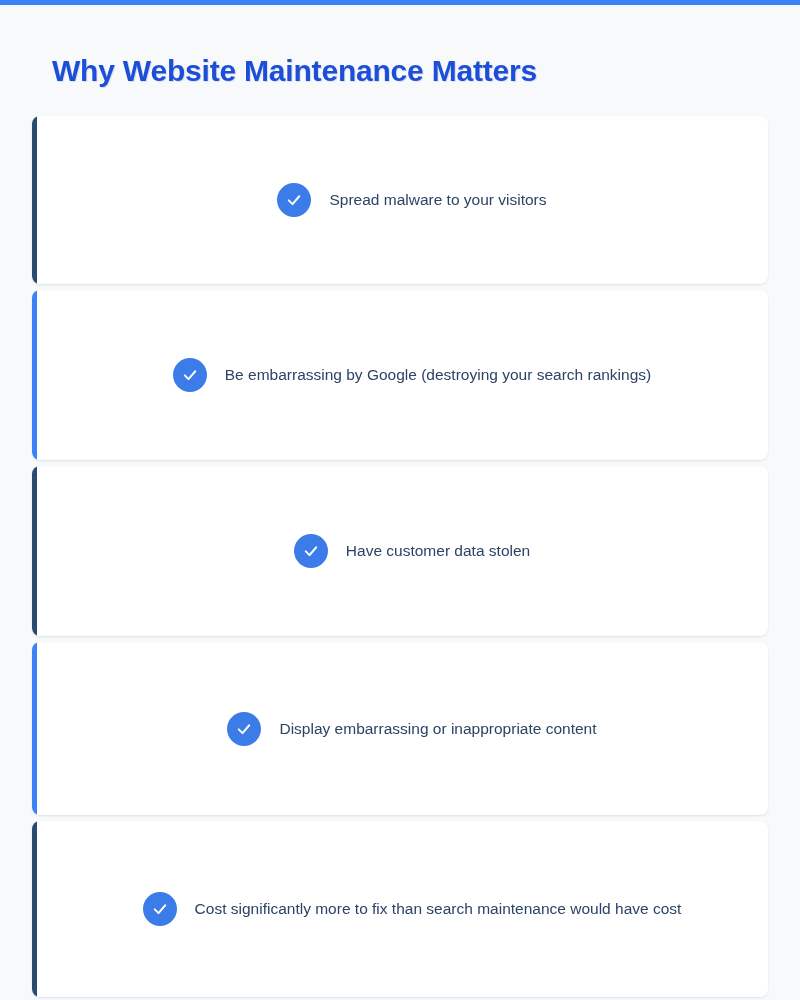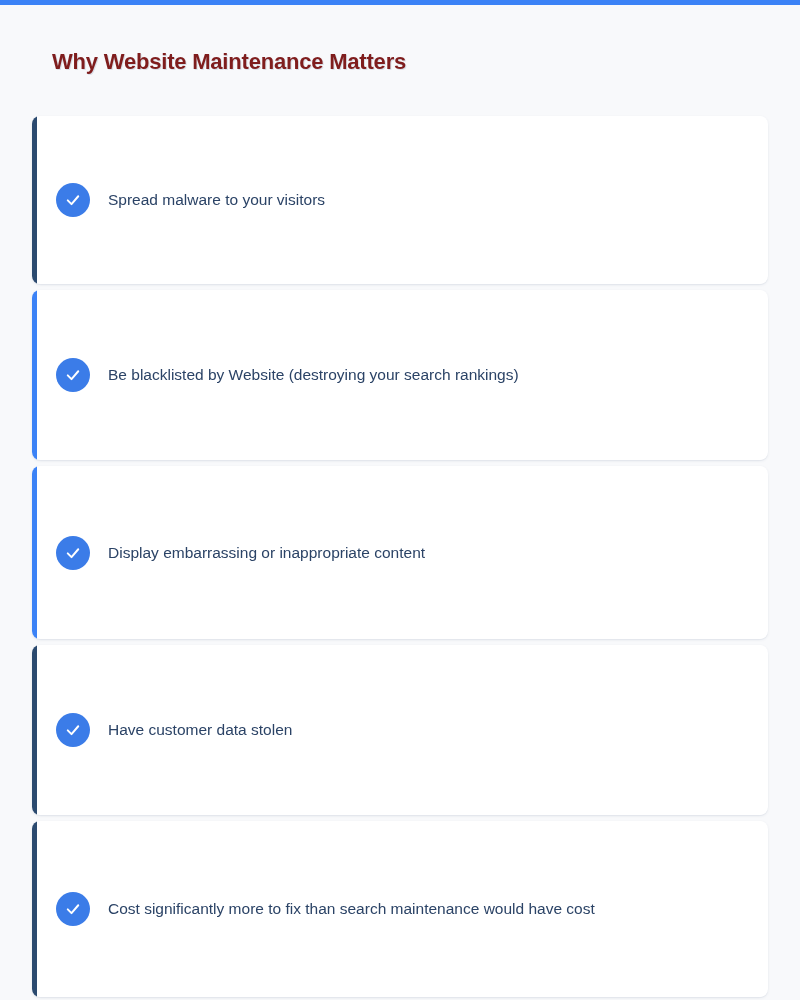--- a/index.html
+++ b/index.html
@@ -22,23 +22,23 @@
     width: 800px;
     height: 5px;
     background: #3b82f6;
   }
 
   
   .page-title {
     position: absolute;
     top: 34px;
     left: 52px;
-    font-size: 22px;
+    font-size: 30px;
     font-weight: bold;
-    color: #7f1d1d;
+    color: #1d4ed8;
     letter-spacing: -0.2px;
     text-shadow: 1px 1px 0 rgba(150,165,190,0.30);
     white-space: nowrap;
   }
 
   
   .reason-list {
     position: absolute;
     top: 116px;
     left: 32px;
@@ -50,20 +50,21 @@
     box-sizing: border-box;
     background: #ffffff;
     border-radius: 8px;
     box-shadow: 0 1px 3px rgba(30,50,90,0.08),
                 0 1px 1px rgba(30,50,90,0.04);
     margin-bottom: 6px;
     display: flex;
     align-items: center;
     padding: 0 0 0 24px;
     overflow: hidden;
+    justify-content: center;
   }
 
   
   .reason-card::before {
     content: "";
     position: absolute;
     left: 0; top: 0; bottom: 0;
     width: 5px;
     background: #2b4a6f;
   }
@@ -115,39 +116,39 @@
     </span>
     <span class="reason-text">Spread malware to your visitors</span>
   </div>
 
   <div class="reason-card accent-blue card-h-170">
     <span class="check-badge">
       <svg width="18" height="18" viewBox="0 0 24 24" aria-hidden="true">
         <path d="M5 12.5 L10 17.5 L19 7" fill="none" stroke="#ffffff" stroke-width="2.6" stroke-linecap="round" stroke-linejoin="round"></path>
       </svg>
     </span>
-    <span class="reason-text">Be blacklisted by Website (destroying your search rankings)</span>
+    <span class="reason-text">Be embarrassing by Google (destroying your search rankings)</span>
+  </div>
+
+  <div class="reason-card card-h-170">
+    <span class="check-badge">
+      <svg width="18" height="18" viewBox="0 0 24 24" aria-hidden="true">
+        <path d="M5 12.5 L10 17.5 L19 7" fill="none" stroke="#ffffff" stroke-width="2.6" stroke-linecap="round" stroke-linejoin="round"></path>
+      </svg>
+    </span>
+    <span class="reason-text">Have customer data stolen</span>
   </div>
 
   <div class="reason-card accent-blue card-h-173">
     <span class="check-badge">
       <svg width="18" height="18" viewBox="0 0 24 24" aria-hidden="true">
         <path d="M5 12.5 L10 17.5 L19 7" fill="none" stroke="#ffffff" stroke-width="2.6" stroke-linecap="round" stroke-linejoin="round"></path>
       </svg>
     </span>
     <span class="reason-text">Display embarrassing or inappropriate content</span>
-  </div>
-
-  <div class="reason-card card-h-170">
-    <span class="check-badge">
-      <svg width="18" height="18" viewBox="0 0 24 24" aria-hidden="true">
-        <path d="M5 12.5 L10 17.5 L19 7" fill="none" stroke="#ffffff" stroke-width="2.6" stroke-linecap="round" stroke-linejoin="round"></path>
-      </svg>
-    </span>
-    <span class="reason-text">Have customer data stolen</span>
   </div>
 
   <div class="reason-card card-h-176">
     <span class="check-badge">
       <svg width="18" height="18" viewBox="0 0 24 24" aria-hidden="true">
         <path d="M5 12.5 L10 17.5 L19 7" fill="none" stroke="#ffffff" stroke-width="2.6" stroke-linecap="round" stroke-linejoin="round"></path>
       </svg>
     </span>
     <span class="reason-text">Cost significantly more to fix than search maintenance would have cost</span>
   </div>

